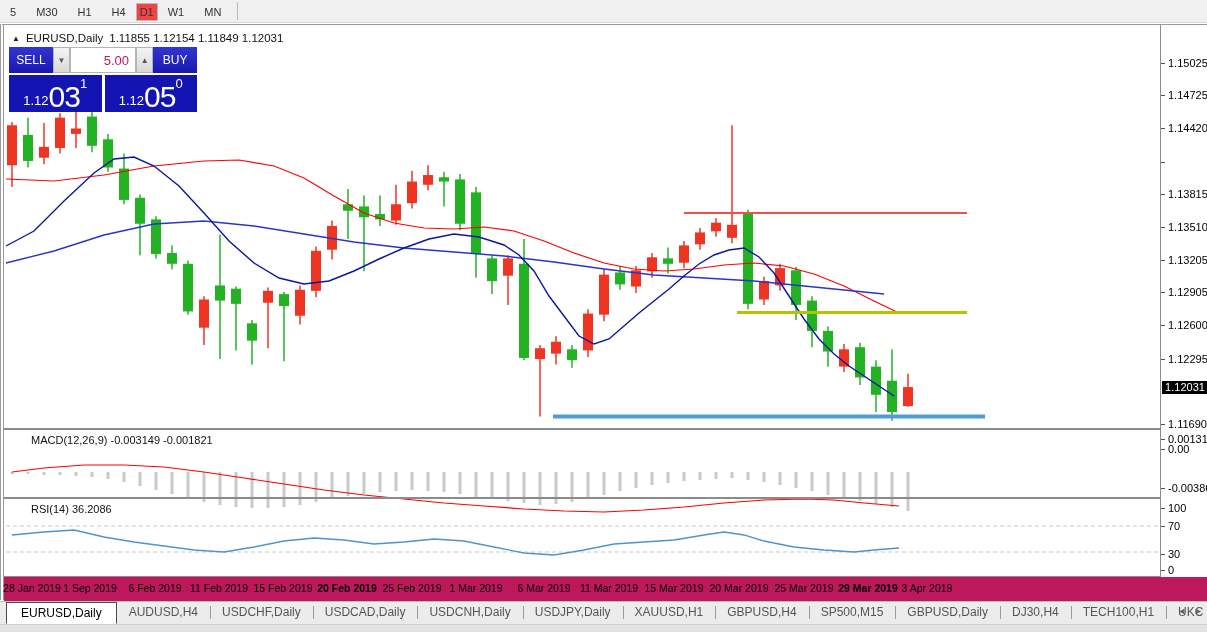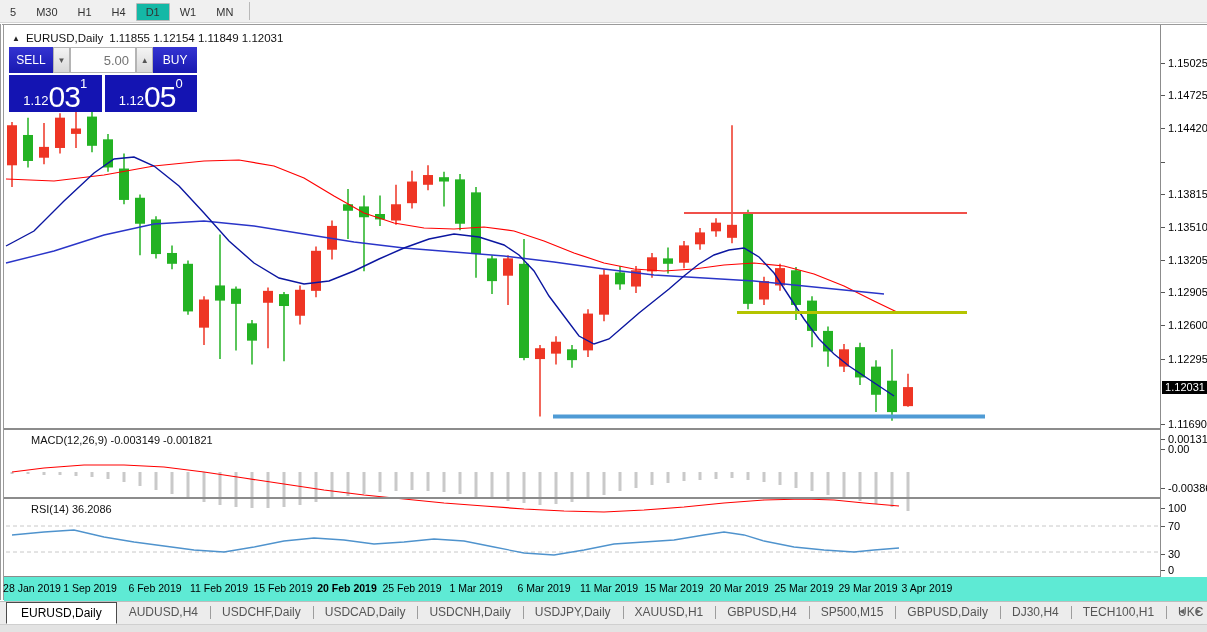--- a/index.html
+++ b/index.html
@@ -4,21 +4,21 @@
 <style>
   * { margin:0; padding:0; box-sizing:border-box; }
   html,body { width:1207px; height:632px; overflow:hidden; }
   body { font-family:"Liberation Sans", sans-serif; background:#f0f0f0; }
   #root { position:relative; width:1207px; height:632px; background:#fff; }
 
   
   #toolbar { position:absolute; left:0; top:0; width:1207px; height:23px;
     background:#f0f0f0; border-bottom:1px solid #d6d6d6; display:flex; align-items:center; }
   .tf-btn { padding:3px 10px; font-size:11px; color:#333; margin-top:1px; cursor:default; }
-  .tf-btn.active { background:#14b8a6; border:1px solid #b8b8b8; border-radius:1px; padding:2px 9px; }
+  .tf-btn.active { background:#ef4444; border:1px solid #b8b8b8; border-radius:1px; padding:2px 3px; }
   #toolbar .tb-sep { width:1px; height:18px; background:#b9b9b9; margin-left:6px; }
 
   
   #chart-window { position:absolute; left:0; top:24px; width:1207px; height:576px;
     background:#fff; border-left:4px double #9a9a9a; border-top:1px solid #9a9a9a; }
   #plot-clip { position:absolute; left:0; top:0; width:1203px; height:576px; }
   .vline-axis { position:absolute; left:1156px; top:0; width:1px; height:552px; background:#8c8c8c; }
   .hsep1 { position:absolute; left:0; top:403px; width:1203px; height:2px; background:#8c8c8c; }
   .hsep2 { position:absolute; left:0; top:472px; width:1203px; height:2px; background:#8c8c8c; }
   .hsep3 { position:absolute; left:0; top:551px; width:1203px; height:1px; background:#8c8c8c; }
@@ -30,42 +30,42 @@
     display:flex; align-items:center; gap:6px; }
   #collapse-arrow { font-size:8px; color:#222; cursor:pointer; }
 
   
   #trade-panel { position:absolute; left:5px; top:22px; width:188px; }
   #tp-row1 { display:flex; height:26px; }
   .tp-btn { width:52px; background:linear-gradient(#3434d2,#1818b0); color:#fff;
     font-size:12px; display:flex; align-items:center; justify-content:center; cursor:pointer; }
   .spin-btn { width:20px; background:linear-gradient(#f4f4f4,#d8d8d8); border:1px solid #b4b4b4;
     color:#555; font-size:8px; display:flex; align-items:center; justify-content:center; cursor:pointer; }
-  #vol-box { width:77px; background:#fff; border:1px solid #b4b4b4; font-size:13px; color:#737373;
+  #vol-box { width:77px; background:#fff; border:1px solid #b4b4b4; font-size:13px; color:#be185d;
     display:flex; align-items:center; justify-content:flex-end; padding-right:6px; }
   #tp-row2 { display:flex; margin-top:2px; height:37px; }
   .price-box { flex:1; background:#1414b2; color:#fff; display:flex; align-items:flex-end;
     justify-content:center; padding-bottom:3px; cursor:pointer; }
   .price-box + .price-box { margin-left:3px; }
   .pb-small { font-size:13px; line-height:1; margin-bottom:2px; }
   .pb-big { font-size:30px; line-height:0.85; font-weight:400; letter-spacing:-1px; }
   .pb-sup { font-size:13px; line-height:1; align-self:flex-start; margin-top:2px; }
 
   
   #price-axis { position:absolute; left:1157px; top:0; width:46px; height:552px; background:#fff; }
   .axis-label { position:absolute; left:7px; font-size:11px; color:#000; transform:translateY(-6px); }
   .axis-tick { position:absolute; left:0; width:4px; height:1px; background:#555; }
   #cur-price { position:absolute; left:1px; width:46px; height:13px; background:#000; color:#fff;
     font-size:11px; text-align:center; line-height:13px; }
 
   
   .panel-label { position:absolute; left:21px; font-size:11px; color:#111;padding-left:6px; }
 
   
-  #date-axis { position:absolute; left:0; top:552px; width:1203px; height:24px; background:#5eead4; }
+  #date-axis { position:absolute; left:0; top:552px; width:1203px; height:24px; background:#be185d; }
   .date-label { position:absolute; top:5px; font-size:10.5px; color:#000; transform:translateX(-50%); white-space:nowrap; }
 
   
   #tabbar { position:absolute; left:0; top:601px; width:1207px; height:31px;
     background:#ececec; border-top:1px solid #bdbdbd; }
   #tabs { display:flex; align-items:flex-start; height:21px; padding-left:6px; }
   .tab { padding:3px 12px 2px; font-size:12px; color:#555; white-space:nowrap; position:relative; cursor:pointer; }
   .tab + .tab::before { content:""; position:absolute; left:0; top:4px; height:13px; width:1px; background:#9d9d9d; }
   .tab.active { background:#fff; border:1px solid #4a4a4a; border-bottom:1px solid #fff;
     color:#000; padding:3px 14px 3px; margin-top:0px; z-index:2; }
@@ -330,21 +330,21 @@
           <div class="date-label" style="left: 215px;">11 Feb 2019</div>
           <div class="date-label" style="left: 279px;">15 Feb 2019</div>
           <div class="date-label" style="left: 343px; font-weight: bold;">20 Feb 2019</div>
           <div class="date-label" style="left: 408px;">25 Feb 2019</div>
           <div class="date-label" style="left: 472px;">1 Mar 2019</div>
           <div class="date-label" style="left: 540px;">6 Mar 2019</div>
           <div class="date-label" style="left: 605px; text-align: right;">11 Mar 2019</div>
           <div class="date-label" style="left: 670px;">15 Mar 2019</div>
           <div class="date-label" style="left: 735px;">20 Mar 2019</div>
           <div class="date-label" style="left: 800px;">25 Mar 2019</div>
-          <div class="date-label" style="left: 864px;">29 Mar 2019</div>
+          <div class="date-label" style="left: 864px; font-weight: bold;">29 Mar 2019</div>
           <div class="date-label" style="left: 923px;">3 Apr 2019</div>
         </div>
     </div>
 
     <div id="price-axis">
         <div class="axis-tick" style="top: 38px;"></div>
         <div class="axis-label" style="top: 38px;">1.15025</div>
         <div class="axis-tick" style="top: 70px;"></div>
         <div class="axis-label" style="top: 70px;">1.14725</div>
         <div class="axis-tick" style="top: 103px;"></div>

